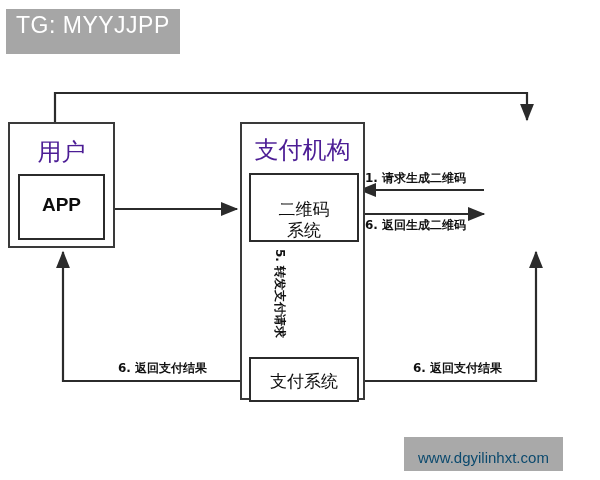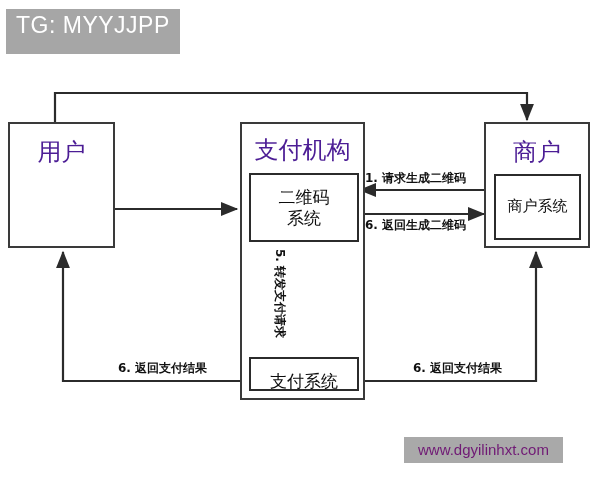--- a/index.html
+++ b/index.html
@@ -37,23 +37,23 @@
     line-height: 1.15;
     white-space: nowrap;
     font-family: "Liberation Sans", sans-serif;
     text-align: right;
   }
   .watermark {
     position: absolute;
     left: 404px;
     top: 437px;
     background: #a9a9a9;
-    color: #701a75;
+    color: #0c4a6e;
     font-size: 15px;
-    padding: 4px 14px 5px 14px;
+    padding: 12px 14px 5px 14px;
     line-height: 1.15;
     white-space: nowrap;
     font-family: "Liberation Sans", sans-serif;
   }
   
   .box {
     position: absolute;
     box-sizing: border-box;
     background: #ffffff;
     border: 2px solid #3a3a3a;
@@ -147,39 +147,36 @@
       <path d="M246,381 L63,381 L63,252" fill="none" stroke="#2b2b2b" stroke-width="2.2" marker-end="url(#arrowhead)"></path>
     </g>
 
     <g>
       <path d="M350,381 L536,381 L536,252" fill="none" stroke="#2b2b2b" stroke-width="2.2" marker-end="url(#arrowhead)"></path>
     </g>
   </svg>
 
   <div class="box box-outer" style="left:8px; top:122px; width:107px; height:126px;">
     <div class="box-title" style="top:12px;">用户</div>
+    <div class="box box-inner" style="left:8px; top:50px; width:87px; height:66px;">
+      <div class="inner-label latin-label" style="top:18px;">APP</div>
+    </div>
   </div>
 
   <div class="box box-outer" style="left:240px; top:122px; width:125px; height:278px;">
     <div class="box-title" style="top:10px;">支付机构</div>
     <div class="box box-inner" style="left:7px; top:49px; width:110px; height:69px;">
-      <div class="inner-label" style="top:12px;">二维码
+      <div class="inner-label" style="top:24px;">二维码
 系统</div>
     </div>
-    <div class="box box-inner" style="left:7px; top:233px; width:110px; height:34px;">
+    <div class="box box-inner" style="left:7px; top:233px; width:110px; height:45px;">
       <div class="inner-label" style="top:12px;">支付系统</div>
     </div>
   </div>
 
-  <div class="box box-outer" style="left:484px; top:122px; width:106px; height:126px;">
-    <div class="box-title" style="top:12px;">商户</div>
-    <div class="box box-inner" style="left:8px; top:50px; width:87px; height:66px;">
-      <div class="inner-label" style="top:20px; font-size:15px;">商户系统</div>
-    </div>
-  </div>
 
 
 
   <div class="edge-label left-align" style="left:365px; top:171px; width:125px;">1. 请求生成二维码</div>
 
   <div class="edge-label left-align" style="left:365px; top:218px; width:125px;">6. 返回生成二维码</div>
 
   <div class="vert-label" style="left:288px; top:249px;">5. 转发支付请求</div>
 
   <div class="edge-label" style="left:95px; top:361px; width:135px;">6. 返回支付结果</div>

